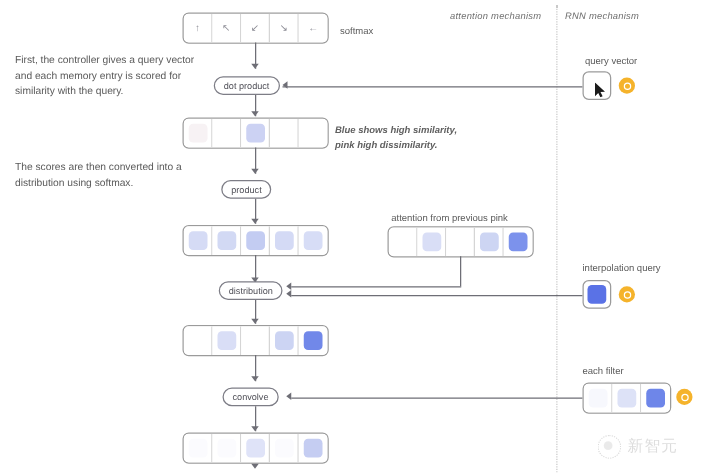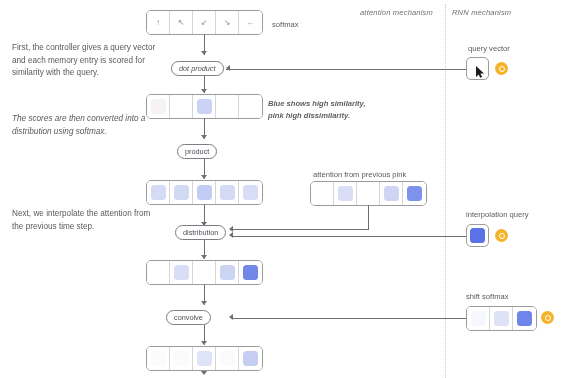--- a/index.html
+++ b/index.html
@@ -187,22 +187,21 @@
 <body>
 
 <div id="stage">
 
   <div class="abs col-label" style="left:360px;top:8px;">attention mechanism</div>
   <div class="abs col-label" style="left:452px;top:8px;">RNN mechanism</div>
 
   <div class="divider" style="left:445px;"></div>
 
   <div class="abs para" style="left:12px;top:42px;">First, the controller gives a query vector and each memory entry is scored for similarity with the query.</div>
-  <div class="abs para" style="left:12px;top:113px;font-style:italic;">The scores are then converted into a distribution using softmax.</div>
-  <div class="abs para" style="left:12px;top:208px;">Next, we interpolate the attention from the previous time step.</div>
+  <div class="abs para" style="left:12px;top:128px;">The scores are then converted into a distribution using softmax.</div>
 
   <div class="row" id="memory-row" style="left:146px;top:10px;">
       <div class="cell">
         <span class="glyph">↑</span>
       </div>
       <div class="cell">
         <span class="glyph">↖</span>
       </div>
       <div class="cell">
         <span class="glyph">↙</span>
@@ -212,21 +211,21 @@
       </div>
       <div class="cell">
         <span class="glyph">←</span>
       </div>
     </div>
   <div class="abs caption" style="left:272px;top:20px;">softmax</div>
 
   <div class="vline" style="left:204px;top:34px;height:21px;"></div>
   <div class="arrow-d" style="left:200.8px;top:51px;"></div>
 
-  <div class="pill" style="left:171px;top:61px;font-style:italic;">dot product</div>
+  <div class="pill" style="left:171px;top:61px;">dot product</div>
 
   <div class="hline" style="left:226px;top:68.5px;width:240px;"></div>
   <div class="arrow-l" style="left:226px;top:65.3px;"></div>
 
   <div class="vline" style="left:204px;top:76px;height:17px;"></div>
   <div class="arrow-d" style="left:200.8px;top:89px;"></div>
 
   <div class="abs caption" style="left:468px;top:44px;text-align:right;">query vector</div>
   <div class="single" id="query-vector-cell" style="left: 466px; top: 57px; background: rgb(255, 255, 255);">
     <span class="cursor">
@@ -327,29 +326,29 @@
         <div class="sw" style="background: rgb(204, 212, 243);"></div>
       </div>
       <div class="cell">
         <div class="sw" style="background: rgb(113, 136, 233);"></div>
       </div>
     </div>
 
   <div class="vline" style="left:204px;top:284px;height:21px;"></div>
   <div class="arrow-d" style="left:200.8px;top:301px;"></div>
 
-  <div class="pill" style="left:166px;top:310px;">convolve</div>
+  <div class="pill" style="left:178px;top:310px;">convolve</div>
 
   <div class="hline" style="left:233px;top:317.5px;width:233px;"></div>
   <div class="arrow-l" style="left:229px;top:314.3px;"></div>
 
   <div class="vline" style="left:204px;top:325px;height:20px;"></div>
   <div class="arrow-d" style="left:200.8px;top:341px;"></div>
 
-  <div class="abs caption" style="left:466px;top:292px;">shift softmax</div>
+  <div class="abs caption" style="left:466px;top:292px;">each filter</div>
   <div class="row" id="shift-filter-row" style="left:466px;top:306px;">
       <div class="cell">
         <div class="sw" style="background: rgb(247, 248, 253);"></div>
       </div>
       <div class="cell">
         <div class="sw" style="background: rgb(221, 226, 247);"></div>
       </div>
       <div class="cell">
         <div class="sw" style="background: rgb(110, 134, 233);"></div>
       </div>
@@ -370,14 +369,18 @@
       </div>
       <div class="cell">
         <div class="sw" style="background: rgb(251, 251, 254);"></div>
       </div>
       <div class="cell">
         <div class="sw" style="background: rgb(197, 205, 242);"></div>
       </div>
     </div>
   <div class="arrow-d" style="left:200.8px;top:371px;"></div>
 
+  <div class="watermark" style="left:478px;top:348px;">
+    <span class="wm-logo"></span>
+    <span class="wm-text">新智元</span>
+  </div>
 
 </div>
 
 </body></html>

